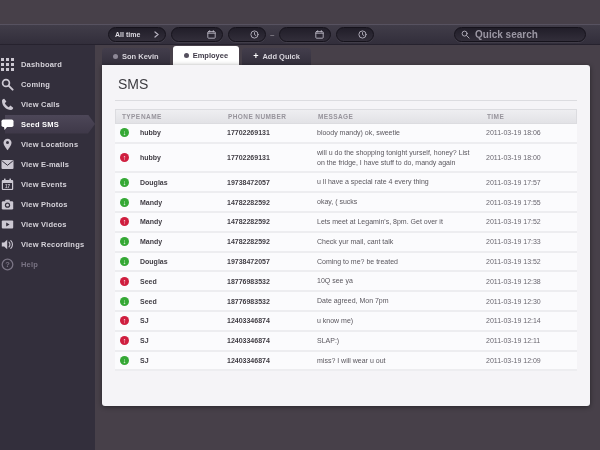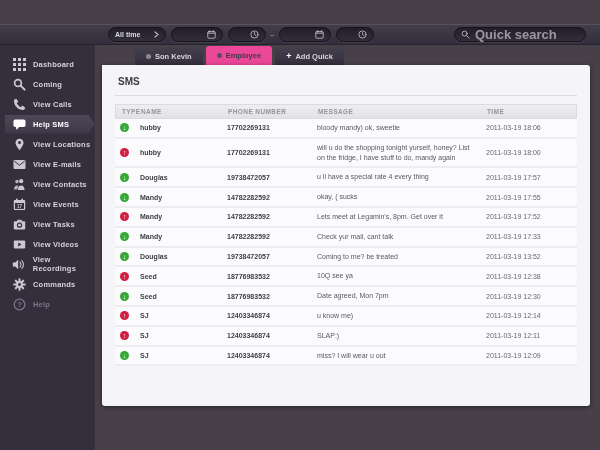--- a/index.html
+++ b/index.html
@@ -16,54 +16,54 @@
   .pill{display:flex;align-items:center;height:15px;border-radius:8px;
         background:linear-gradient(#211e29,#322e3a);border:1px solid #16131c;
         box-shadow:0 1px 0 rgba(255,255,255,0.07);
         color:#dddbe2;font-size:7px;font-weight:bold;padding:0 6px;}
   .pill.alltime{width:58px;justify-content:space-between;}
   .pill.date{width:52px;margin-left:5px;justify-content:flex-end;}
   .pill.time{width:38px;margin-left:5px;justify-content:flex-end;}
   .sep{color:#8a8690;font-size:8px;font-weight:bold;margin-left:4px;}
   .searchbox{margin-left:auto;margin-right:14px;width:132px;justify-content:flex-start;gap:5px;}
   .searchbox input{background:transparent;border:none;outline:none;color:#cfccd6;
-        font-size:13px;font-family:"Liberation Sans",sans-serif;width:100px;padding:0;}
+        font-size:10px;font-family:"Liberation Sans",sans-serif;width:100px;padding:0;}
   .searchbox input::placeholder{color:#9b97a3;font-weight:bold;}
   .ti{stroke:#b9b5c2;fill:none;stroke-width:0.9;stroke-linecap:round;}
 
   
   .sidebar{position:absolute;left:0;top:45px;width:95px;height:405px;background:#332f3c;}
   .nav{padding-top:9px;}
   .nav-item{position:relative;display:flex;align-items:center;height:20px;
-            padding-left:12px;color:#d6d3da;font-size:7.5px;font-weight:bold;cursor:pointer;}
+            color:#d6d3da;font-size:7.5px;font-weight:bold;cursor:pointer;}
   .nav-item .nicon{position:relative;z-index:1;width:14px;display:flex;justify-content:center;margin-right:7px;}
   .nav-item .nlabel{position:relative;z-index:1;letter-spacing:0.2px;}
   .nav-item.active::before{content:"";position:absolute;left:5px;right:0;top:0.5px;bottom:0.5px;
             background:linear-gradient(#4d4758,#3e3848);
             clip-path:polygon(0 0,calc(100% - 7px) 0,100% 50%,calc(100% - 7px) 100%,0 100%);}
   .nav-item.active{color:#ffffff;}
   .nav-item.dimmed{color:#7a7484;}
   .ni{fill:#ccc8d2;}
   .nis{stroke:#ccc8d2;fill:none;}
   .nav-item.active .ni{fill:#ffffff;}
   .nav-item.dimmed .nis{stroke:#7a7484;}
 
   
-  .content{position:absolute;left:95px;top:45px;right:0;bottom:0;padding-left:33px;}
+  .content{position:absolute;left:95px;top:45px;right:0;bottom:0;}
   .tabs{display:flex;align-items:flex-end;height:20px;padding-left:7px;}
   .tab{display:flex;align-items:center;gap:4px;height:17px;padding:0 11px;
        background:linear-gradient(#433e4c,#332f3c);color:#d8d5dc;
        font-size:7.5px;font-weight:bold;border-radius:3px 3px 0 0;margin-right:3px;cursor:pointer;}
   .tab .dot{width:5px;height:5px;border-radius:50%;background:#8d8896;}
-  .tab.active{background:#ec4899;color:#3e3947;height:19px;}
+  .tab.active{background:#ffffff;color:#3e3947;height:19px;}
   .tab.active .dot{background:#55505e;}
   .tab .plus{font-size:9px;color:#fff;line-height:1;}
   .panel{position:absolute;left:7px;right:10px;top:20px;bottom:44px;background:#f5f4f7;
          border-radius:0 3px 3px 3px;box-shadow:0 1px 5px rgba(0,0,0,0.45);}
-  .panel-title{font-size:10px;font-weight:bold;color:#3c3b40;padding:11px 16px 8px;}
+  .panel-title{font-size:14px;font-weight:normal;color:#3c3b40;padding:11px 16px 8px;}
   .panel-divider{height:1px;background:#dcdce0;margin:0 13px;}
 
   
   .table{margin:8px 13px 0;}
   .thead,.row{display:grid;grid-template-columns:23px 87px 90px 1fr 91px;align-items:center;}
   .thead{background:linear-gradient(#eeeef1,#e2e2e6);border:1px solid #dcdce0;
          height:15px;}
   .thead span{font-size:6.5px;font-weight:bold;color:#97949c;letter-spacing:0.4px;padding-left:2px;}
   .thead span:first-child{padding-left:6px;}
   .row{background:#fbfbfd;border-bottom:2px solid #ededf0;padding:4px 0;min-height:18px;cursor:pointer;}
@@ -162,52 +162,39 @@
           </span>
         <span class="nlabel">View Calls</span>
       </div>
       <div class="nav-item active">
         <span class="nicon">
             <svg width="13" height="13" viewBox="0 0 13 13">
               <rect class="ni" x="0.5" y="1.5" width="12" height="7.5" rx="1.8"></rect>
               <polygon class="ni" points="3,8.5 6.5,8.5 3.5,12"></polygon>
             </svg>
           </span>
-        <span class="nlabel">Help SMS</span>
+        <span class="nlabel">Seed SMS</span>
       </div>
       <div class="nav-item">
         <span class="nicon">
             <svg width="13" height="13" viewBox="0 0 13 13">
               <path class="ni" d="M6.5,0.8c-2.3,0-4,1.7-4,4c0,2.9,4,7.4,4,7.4s4-4.5,4-7.4C10.5,2.5,8.8,0.8,6.5,0.8z"></path>
               <circle cx="6.5" cy="4.6" r="1.5" fill="#332f3c"></circle>
             </svg>
           </span>
         <span class="nlabel">View Locations</span>
       </div>
       <div class="nav-item">
         <span class="nicon">
             <svg width="13" height="13" viewBox="0 0 13 13">
               <rect class="ni" x="0.5" y="2" width="12" height="9" rx="1"></rect>
               <polyline points="1.2,3 6.5,7.3 11.8,3" fill="none" stroke="#332f3c" stroke-width="1"></polyline>
             </svg>
           </span>
         <span class="nlabel">View E-mails</span>
-      </div>
-      <div class="nav-item">
-        <span class="nicon">
-            <svg width="13" height="13" viewBox="0 0 13 13">
-              <g class="ni">
-                <circle cx="4" cy="3.6" r="1.8" opacity="0.85"></circle>
-                <path d="M1,11.6c0-2.4,1.3-4,3-4c0.7,0,1.3,0.3,1.8,0.8C4.8,9.2,4.3,10.3,4.1,11.6H1z" opacity="0.85"></path>
-                <circle cx="8.2" cy="3.2" r="2.1"></circle>
-                <path d="M4.8,12c0-2.8,1.5-4.6,3.4-4.6s3.4,1.8,3.4,4.6H4.8z"></path>
-              </g>
-            </svg>
-          </span>
-        <span class="nlabel">View Contacts</span>
       </div>
       <div class="nav-item">
         <span class="nicon">
             <svg width="13" height="13" viewBox="0 0 13 13">
               <g class="ni">
                 <rect x="0.8" y="2" width="11.4" height="10" rx="1"></rect>
                 <rect x="3" y="0.5" width="1.6" height="2.6" rx="0.5"></rect>
                 <rect x="8.4" y="0.5" width="1.6" height="2.6" rx="0.5"></rect>
               </g>
               <rect x="2" y="5" width="9" height="5.9" fill="#332f3c"></rect>
@@ -218,55 +205,40 @@
       </div>
       <div class="nav-item">
         <span class="nicon">
             <svg width="13" height="13" viewBox="0 0 13 13">
               <rect class="ni" x="0.8" y="3.2" width="11.4" height="8.2" rx="1.2"></rect>
               <rect class="ni" x="4.2" y="1.8" width="4.6" height="2" rx="0.6"></rect>
               <circle cx="6.5" cy="7.2" r="2.6" fill="#332f3c"></circle>
               <circle class="ni" cx="6.5" cy="7.2" r="1.4"></circle>
             </svg>
           </span>
-        <span class="nlabel">View Tasks</span>
+        <span class="nlabel">View Photos</span>
       </div>
       <div class="nav-item">
         <span class="nicon">
             <svg width="13" height="13" viewBox="0 0 13 13">
               <rect class="ni" x="0.8" y="2.5" width="11.4" height="8" rx="1"></rect>
               <polygon points="5.2,4.4 5.2,8.6 8.6,6.5" fill="#332f3c"></polygon>
             </svg>
           </span>
         <span class="nlabel">View Videos</span>
       </div>
       <div class="nav-item">
         <span class="nicon">
             <svg width="13" height="13" viewBox="0 0 13 13">
               <polygon class="ni" points="0.8,4.5 3.2,4.5 6.2,1.8 6.2,11.2 3.2,8.5 0.8,8.5"></polygon>
               <path class="nis" stroke-width="1.1" d="M8,4.2c1.3,1.3,1.3,3.3,0,4.6" stroke-linecap="round"></path>
               <path class="nis" stroke-width="1.1" d="M9.8,2.6c2.2,2.2,2.2,5.6,0,7.8" stroke-linecap="round"></path>
             </svg>
           </span>
         <span class="nlabel">View Recordings</span>
-      </div>
-      <div class="nav-item">
-        <span class="nicon">
-            <svg width="13" height="13" viewBox="0 0 13 13">
-              <g class="ni">
-                <rect x="5.5" y="0.3" width="2" height="12.4" rx="0.6"></rect>
-                <rect x="0.3" y="5.5" width="12.4" height="2" rx="0.6"></rect>
-                <rect x="5.5" y="0.3" width="2" height="12.4" rx="0.6" transform="rotate(45 6.5 6.5)"></rect>
-                <rect x="5.5" y="0.3" width="2" height="12.4" rx="0.6" transform="rotate(-45 6.5 6.5)"></rect>
-                <circle cx="6.5" cy="6.5" r="3.4"></circle>
-              </g>
-              <circle cx="6.5" cy="6.5" r="1.4" fill="#332f3c"></circle>
-            </svg>
-          </span>
-        <span class="nlabel">Commands</span>
       </div>
       <div class="nav-item dimmed">
         <span class="nicon">
             <svg width="13" height="13" viewBox="0 0 13 13">
               <circle class="nis" cx="6.5" cy="6.5" r="5.3" stroke-width="1.3"></circle>
               <text x="6.5" y="9.3" text-anchor="middle" font-size="7.5" font-weight="bold" fill="#7a7484">?</text>
             </svg>
           </span>
         <span class="nlabel">Help</span>
       </div>

